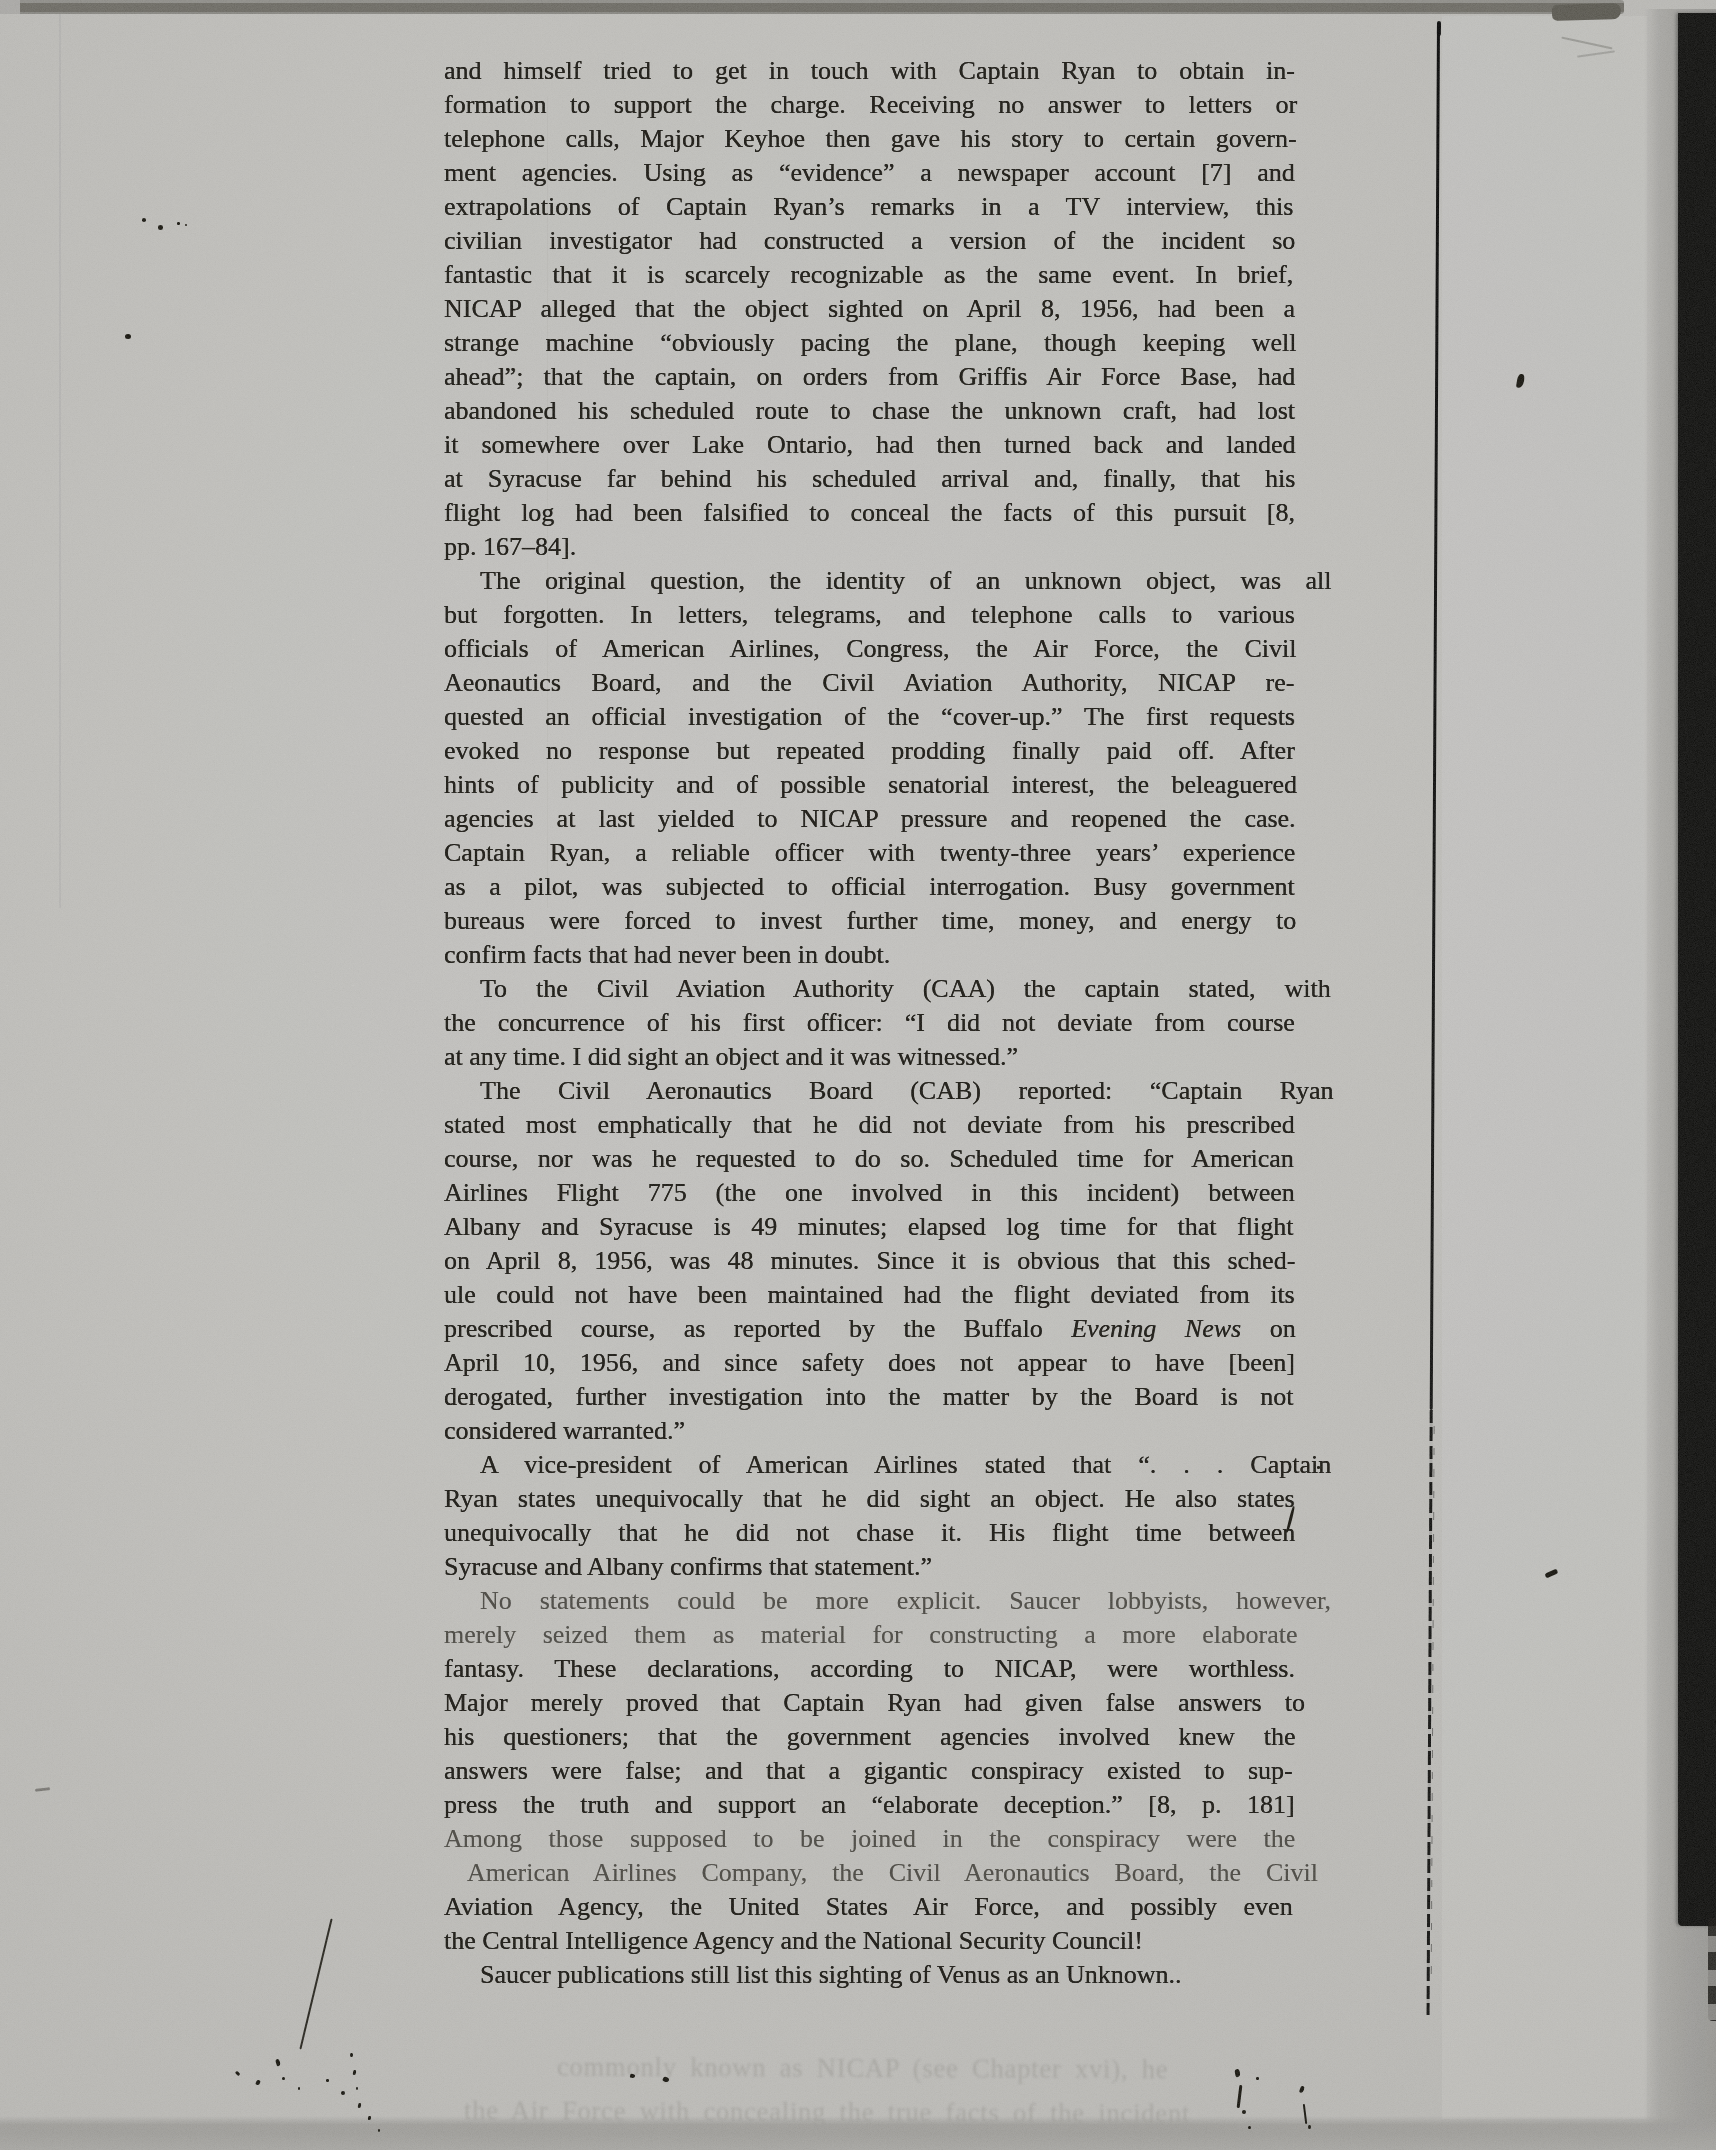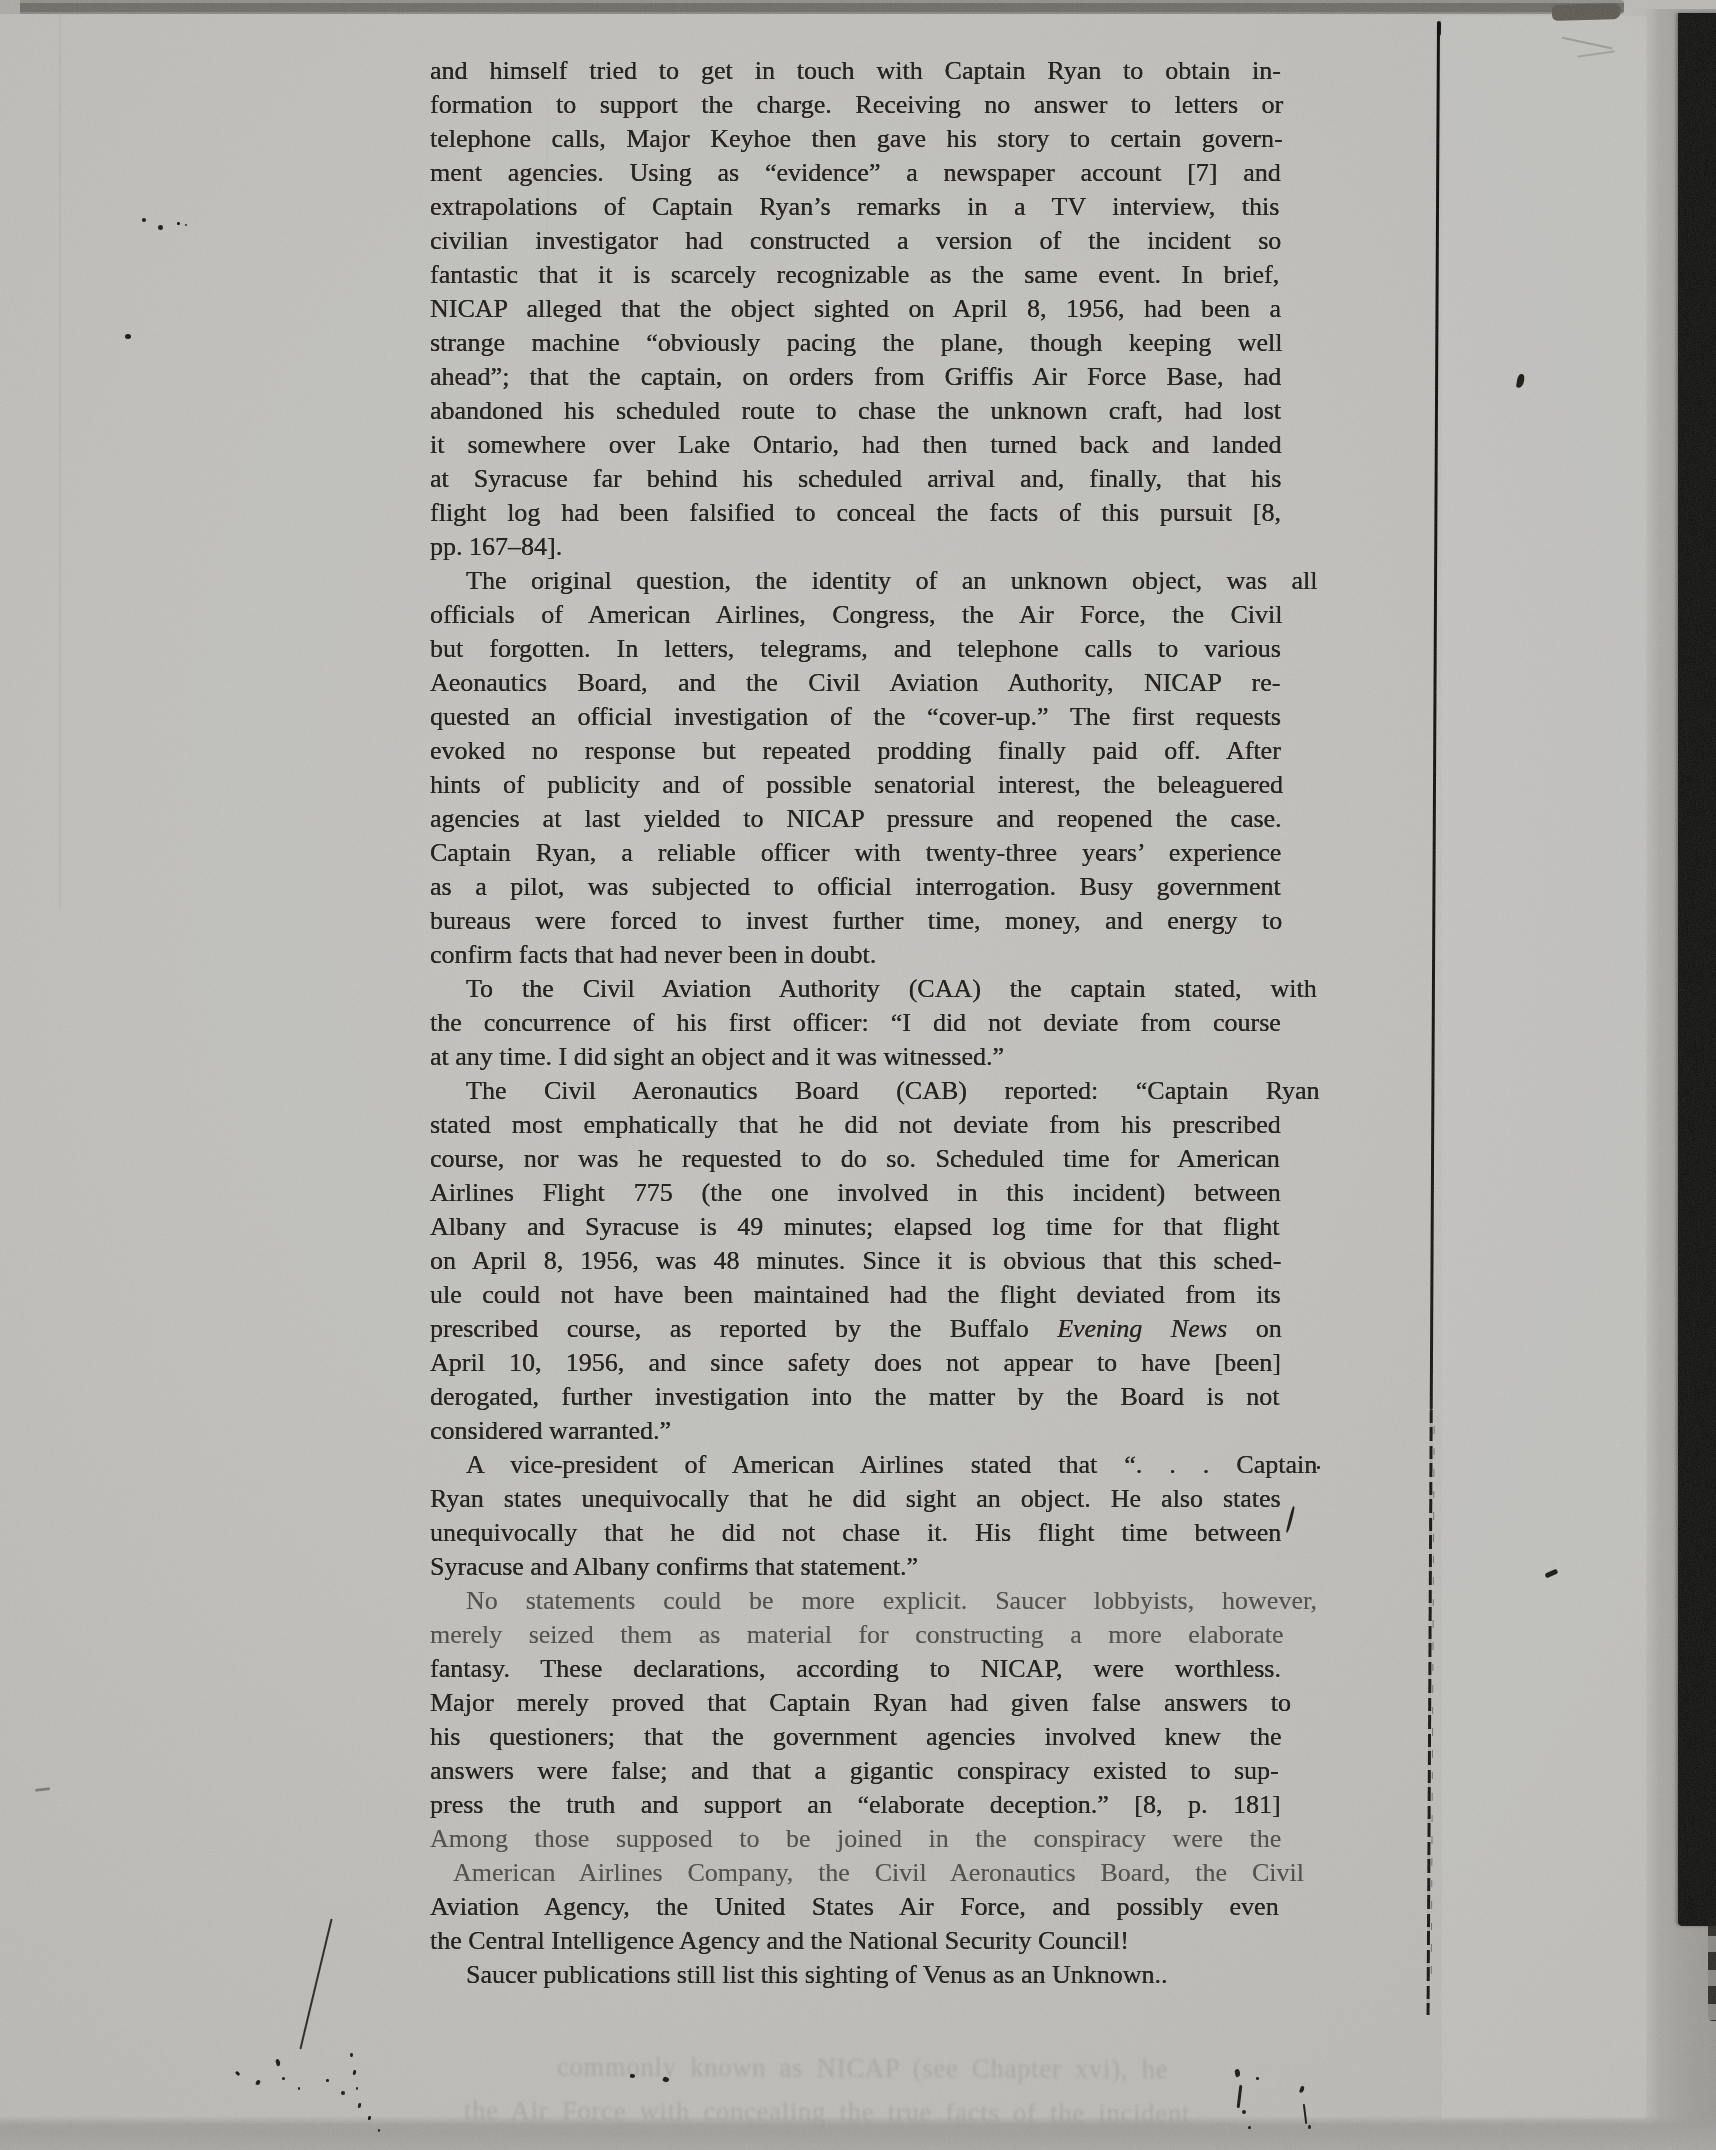--- a/index.html
+++ b/index.html
@@ -10,21 +10,21 @@
   }
   .page{position:absolute;inset:0;}
   .vignette{position:absolute;inset:0;
     background:radial-gradient(ellipse at 42% 38%, rgba(212,211,207,0.55) 0%, rgba(202,201,197,0.25) 48%, rgba(182,181,177,0.45) 100%);}
   .lighter-right{position:absolute;left:1442px;top:16px;width:205px;height:2103px;background:rgba(255,255,255,0.10);}
   .crease-left{position:absolute;left:59px;top:0;width:1.6px;height:908px;background:rgba(40,40,36,0.05);}
   .crease-left2{position:absolute;left:547px;top:97px;width:1.1px;height:811px;background:rgba(40,40,36,0.03);}
 
   
   .text-col{
-    position:absolute;left:430px;top:54px;width:850px;
+    position:absolute;left:444px;top:54px;width:850px;
     font-size:26px;line-height:34px;color:#17150f;
     text-shadow:0 0 0.5px rgba(23,21,15,0.85), 0.3px 0.3px 0.3px rgba(23,21,15,0.35);
     filter:blur(0.2px);
   }
   .line{white-space:nowrap;width:100%;}
   .line i{font-style:italic;text-align:right;}
   .line.light{color:#4b4942;text-shadow:0 0 0.5px rgba(75,73,66,0.45);}
   .ind{display:inline-block;width:36px;}
 
   
@@ -94,22 +94,22 @@
         <div class="line j" style="word-spacing: 20px;">strange machine “obviously pacing the plane, though keeping well</div>
         <div class="line j" style="word-spacing: 13.7px;">ahead”; that the captain, on orders from Griffis Air Force Base, had</div>
         <div class="line j" style="word-spacing: 15px;">abandoned his scheduled route to chase the unknown craft, had lost</div>
         <div class="line j" style="word-spacing: 16.5px;">it somewhere over Lake Ontario, had then turned back and landed</div>
         <div class="line j" style="word-spacing: 18.6px;">at Syracuse far behind his scheduled arrival and, finally, that his</div>
         <div class="line j" style="word-spacing: 14.3px;">flight log had been falsified to conceal the facts of this pursuit [8,</div>
         <div class="line">pp. 167–84].</div>
       </div>
       <div>
         <div class="line j" style="word-spacing: 18px;"><span class="ind"></span>The original question, the identity of an unknown object, was all</div>
+        <div class="line j" style="word-spacing: 19.5px;">but forgotten. In letters, telegrams, and telephone calls to various</div>
         <div class="line j" style="word-spacing: 20px;">officials of American Airlines, Congress, the Air Force, the Civil</div>
-        <div class="line j" style="word-spacing: 19.5px;">but forgotten. In letters, telegrams, and telephone calls to various</div>
         <div class="line j" style="word-spacing: 24px;">Aeonautics Board, and the Civil Aviation Authority, NICAP re-</div>
         <div class="line j" style="word-spacing: 15.3px;">quested an official investigation of the “cover-up.” The first requests</div>
         <div class="line j" style="word-spacing: 20.3px;">evoked no response but repeated prodding finally paid off. After</div>
         <div class="line j" style="word-spacing: 16px;">hints of publicity and of possible senatorial interest, the beleaguered</div>
         <div class="line j" style="word-spacing: 16.6px;">agencies at last yielded to NICAP pressure and reopened the case.</div>
         <div class="line j" style="word-spacing: 18.5px;">Captain Ryan, a reliable officer with twenty-three years’ experience</div>
         <div class="line j" style="word-spacing: 17px;">as a pilot, was subjected to official interrogation. Busy government</div>
         <div class="line j" style="word-spacing: 18px;">bureaus were forced to invest further time, money, and energy to</div>
         <div class="line">confirm facts that had never been in doubt.</div>
       </div>

